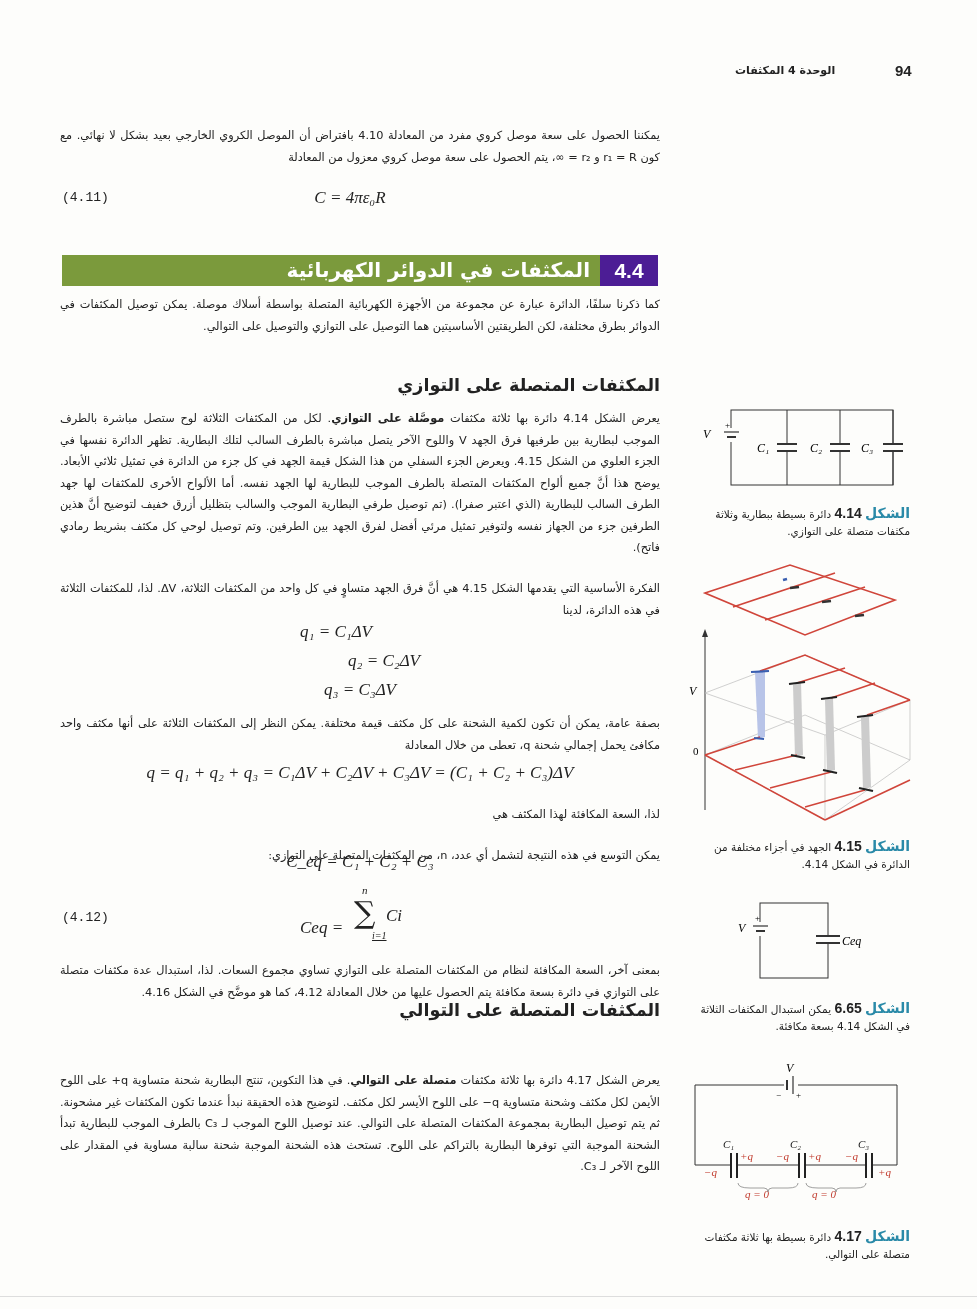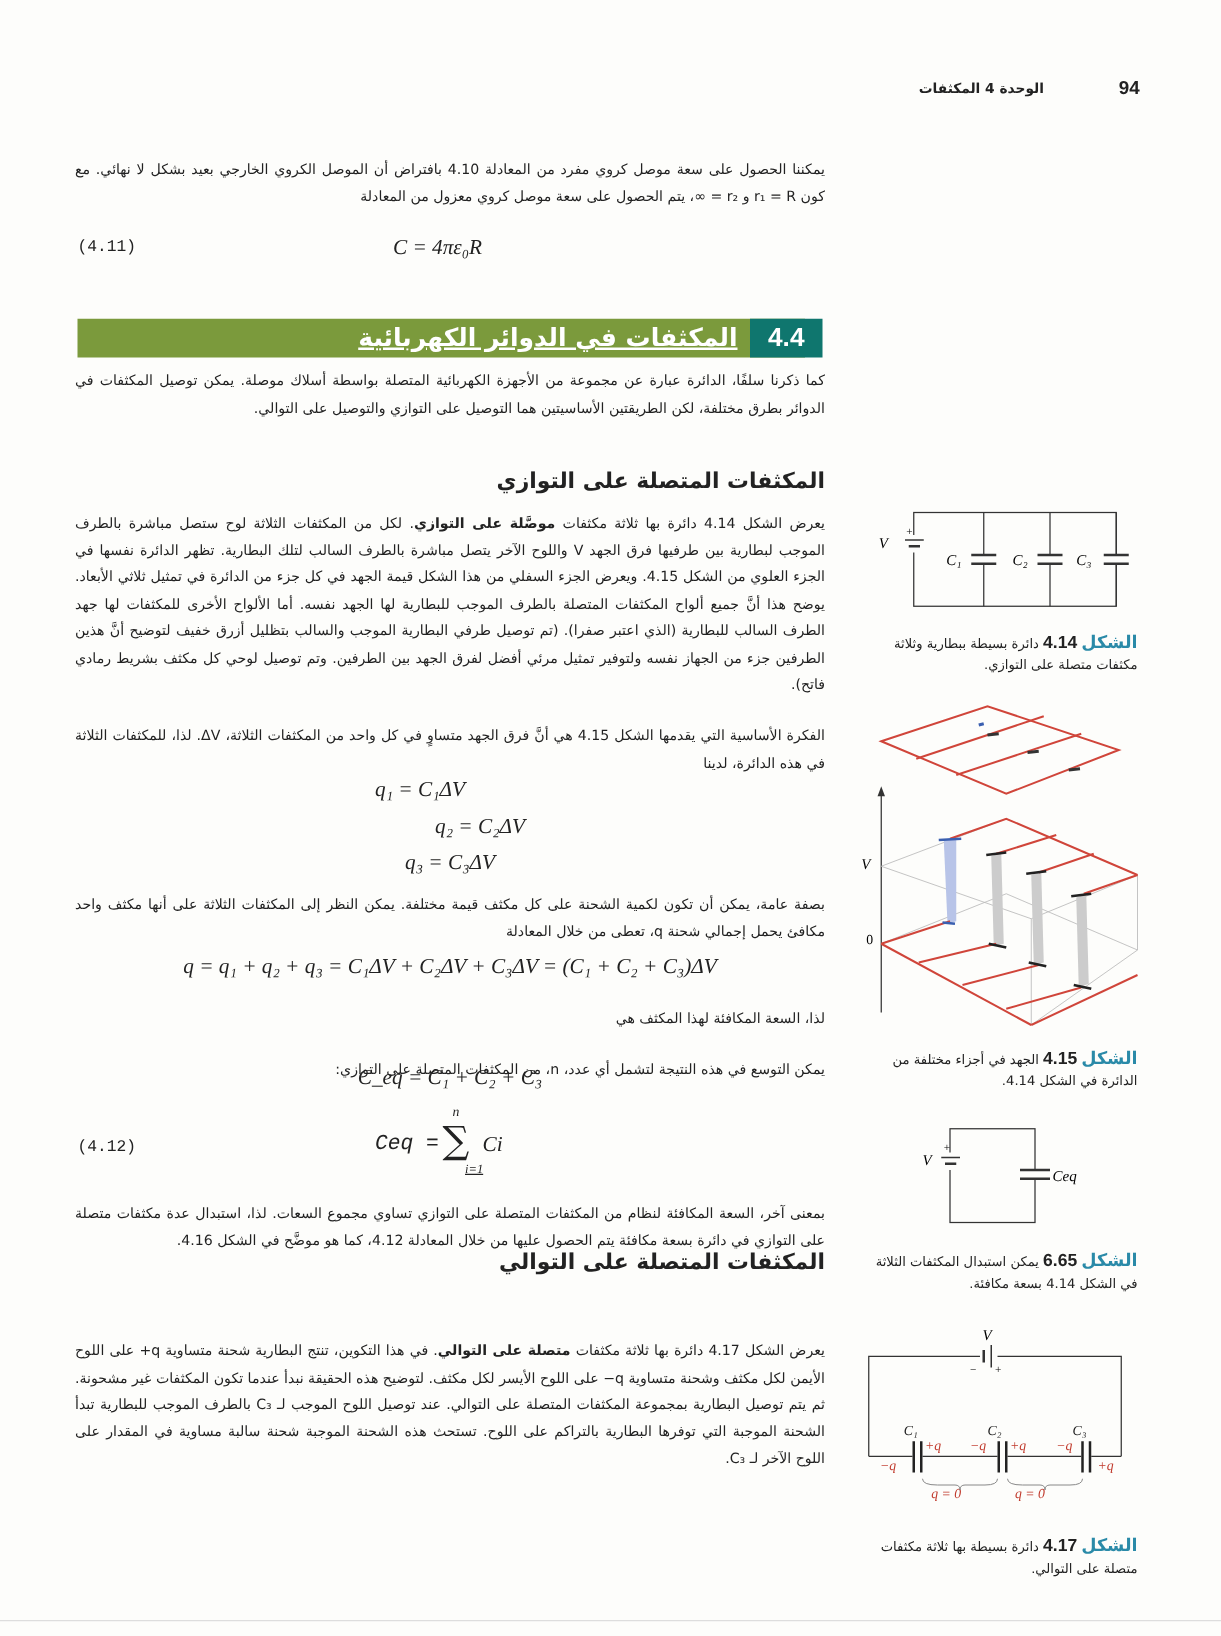--- a/index.html
+++ b/index.html
@@ -5,22 +5,22 @@
   html,body{margin:0;padding:0;}
   body{width:977px;height:1309px;background:#fdfdfb;position:relative;overflow:hidden;font-family:"DejaVu Sans",sans-serif;color:#222;}
   .abs{position:absolute;}
   .rtl{direction:rtl;text-align:justify;}
   .hdr-page{left:895px;top:62px;font-size:15px;font-weight:bold;font-family:"Liberation Sans",sans-serif;}
   .hdr-unit{left:735px;top:64px;font-size:11px;font-weight:bold;direction:rtl;}
   .para{font-size:11.3px;line-height:21.5px;width:600px;left:60px;}
   .eq{font-family:"Liberation Serif",serif;font-style:italic;font-size:17px;text-align:center;}
   .eqnum{font-family:Liberation Mono, monospace;font-size:13px;left:62px;}
   .section-bar{left:62px;top:255px;width:582px;height:31px;background:#7b9a3c;}
-  .section-num{left:600px;top:255px;width:58px;height:31px;background:#0f766e;color:#fff;font-family:"Liberation Sans",sans-serif;font-weight:bold;font-size:21px;line-height:31px;text-align:center;}
-  .section-title{left:62px;top:255px;width:528px;height:31px;color:#fff;font-weight:bold;font-size:20px;line-height:31px;direction:rtl;text-align:right;text-decoration:underline;}
+  .section-num{left:600px;top:255px;width:58px;height:31px;background:#4c1d95;color:#fff;font-family:"Liberation Sans",sans-serif;font-weight:bold;font-size:21px;line-height:31px;text-align:center;}
+  .section-title{left:62px;top:255px;width:528px;height:31px;color:#fff;font-weight:bold;font-size:20px;line-height:31px;direction:rtl;text-align:right;}
   .subhead{font-size:17.5px;font-weight:bold;direction:rtl;text-align:right;width:600px;left:60px;}
   b{font-weight:bold;}
   .cap{font-size:10.5px;line-height:17px;direction:rtl;text-align:right;width:215px;left:695px;}
   .cap .fig{color:#2a8aa8;font-weight:bold;font-size:14px;}
   .cap .fignum{font-weight:bold;font-size:14px;font-family:"Liberation Sans",sans-serif;}
   svg text{font-family:"Liberation Serif",serif;font-style:italic;}
   .bottom-rule{left:0;top:1296px;width:977px;height:1px;background:#ddd;}
 </style>
 </head>
 <body>
@@ -51,21 +51,21 @@
 <div class="abs para rtl" style="top:713px;">بصفة عامة، يمكن أن تكون لكمية الشحنة على كل مكثف قيمة مختلفة. يمكن النظر إلى المكثفات الثلاثة على أنها مكثف واحد مكافئ يحمل إجمالي شحنة q، تعطى من خلال المعادلة</div>
 <div class="abs eq" style="top:763px;left:80px;width:560px;">q = q₁ + q₂ + q₃ = C₁ΔV + C₂ΔV + C₃ΔV = (C₁ + C₂ + C₃)ΔV</div>
 
 <div class="abs para rtl" style="top:804px;">لذا، السعة المكافئة لهذا المكثف هي</div>
 <div class="abs eq" style="top:852px;left:230px;width:260px;">C_eq = C₁ + C₂ + C₃</div>
 
 <div class="abs para rtl" style="top:845px;">يمكن التوسع في هذه النتيجة لتشمل أي عدد، n، من المكثفات المتصلة على التوازي:</div>
 
 <div class="abs eqnum" style="top:910px;">(4.12)</div>
 <div class="abs" style="top:888px;left:300px;width:130px;height:62px;">
-  <span class="abs eq" style="left:0;top:18px;font-family:Liberation Mono, monospace;">Ceq = </span>
+  <span class="abs eq" style="left:0;top:30px;">Ceq = </span>
   <span class="abs eq" style="left:62px;top:-4px;font-size:11px;">n</span>
   <span class="abs" style="left:54px;top:10px;font-family:'DejaVu Serif',serif;font-size:30px;line-height:30px;">∑</span>
   <span class="abs eq" style="left:72px;top:42px;font-size:10px;text-decoration:underline;">i=1</span>
   <span class="abs eq" style="left:86px;top:18px;">Ci</span>
 </div>
 
 <div class="abs para rtl" style="top:960px;">بمعنى آخر، السعة المكافئة لنظام من المكثفات المتصلة على التوازي تساوي مجموع السعات. لذا، استبدال عدة مكثفات متصلة على التوازي في دائرة بسعة مكافئة يتم الحصول عليها من خلال المعادلة 4.12، كما هو موضَّح في الشكل 4.16.</div>
 
 <div class="abs subhead" style="top:1000px;">المكثفات المتصلة على التوالي</div>
 <div class="abs para rtl" style="top:1070px;"><span>يعرض الشكل 4.17 دائرة بها ثلاثة مكثفات </span><b>متصلة على التوالي</b><span>. في هذا التكوين، تنتج البطارية شحنة متساوية q+ على اللوح الأيمن لكل مكثف وشحنة متساوية q− على اللوح الأيسر لكل مكثف. لتوضيح هذه الحقيقة نبدأ عندما تكون المكثفات غير مشحونة. ثم يتم توصيل البطارية بمجموعة المكثفات المتصلة على التوالي. عند توصيل اللوح الموجب لـ C₃ بالطرف الموجب للبطارية تبدأ الشحنة الموجبة التي توفرها البطارية بالتراكم على اللوح. تستحث هذه الشحنة الموجبة شحنة سالبة مساوية في المقدار على اللوح الآخر لـ C₃.</span></div>

